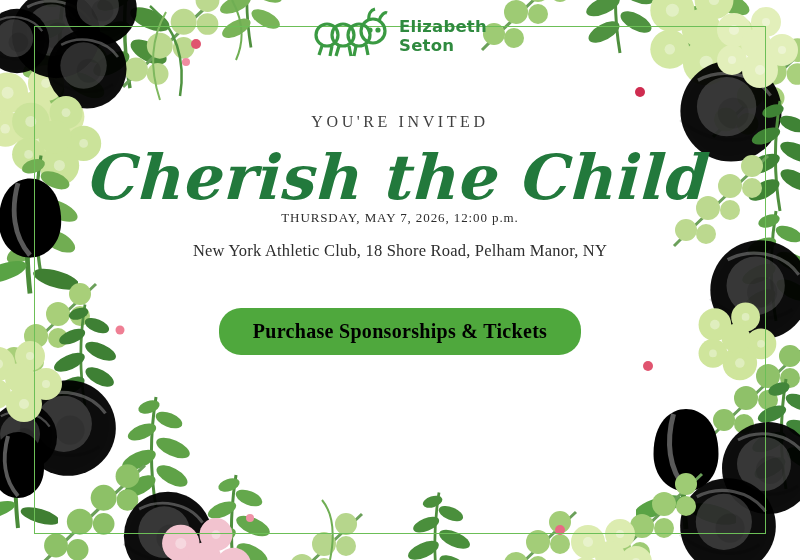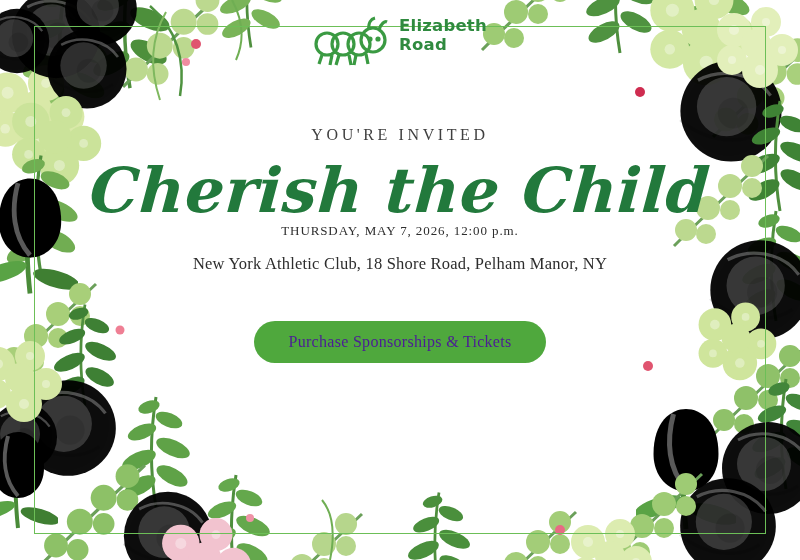--- a/index.html
+++ b/index.html
@@ -44,22 +44,23 @@
   
   .content {
     position: absolute;
     inset: 0;
     display: flex;
     flex-direction: column;
     align-items: center;
   }
 
   .logo-row {
-    margin-top: 16px;
+    margin-top: 3px;
     display: flex;
+    align-items: center;
     gap: 10px;
     height: 66px;
   }
   .logo-mark {
     width: 76px;
     height: 58px;
   }
   .logo-text {
     font-family: "DejaVu Sans", sans-serif;
     font-weight: bold;
@@ -108,27 +109,27 @@
     margin-top: 15px;
     font-family: "Liberation Serif", serif;
     font-size: 16.5px;
     color: #2d2d2d;
     letter-spacing: 0.2px;
   }
 
   .cta {
     margin-top: 47px;
     background: #4fa83d;
-    color: #4c1d95;
+    color: #000000;
     border: none;
     border-radius: 22px;
     padding: 12px 34px;
     font-family: "Liberation Serif", serif;
-    font-weight: normal;
-    font-size: 16px;
+    font-weight: bold;
+    font-size: 20px;
     letter-spacing: 0.3px;
     cursor: pointer;
   }
 </style>
 </head>
 <body>
 
 <div class="invite">
 
   <div class="floral-layer">
@@ -328,21 +329,21 @@
             <circle cx="60" cy="24" r="12"></circle>
             <path d="M9,39 L6,48 M19,39 L17,49 M26,39 L23,49 M36,39 L38,49 M43,39 L41,49 M53,38 L55,48"></path>
             <path d="M56,14 C55,7 58,3 62,2 M66,14 C68,7 72,5 74,6"></path>
           </g>
           <circle cx="57" cy="23" r="2.6" fill="#3a9a42"></circle>
           <circle cx="65" cy="23" r="2.6" fill="#3a9a42"></circle>
         </svg>
       </span>
       <span class="logo-text">
         <span>Elizabeth</span><br>
-        <span>Road</span><br>
+        <span>Seton</span><br>
       </span>
     </div>
 
     <div class="eyebrow">YOU'RE INVITED</div>
 
     <div class="headline">Cherish the Child</div>
 
 
     <div class="date-line">THURSDAY, MAY 7, 2026, 12:00 p.m.</div>
 

